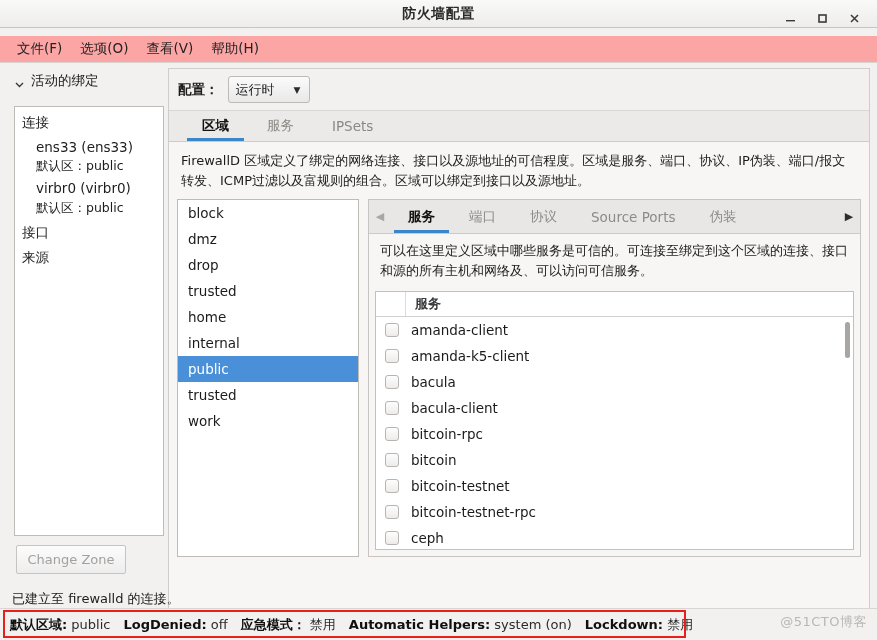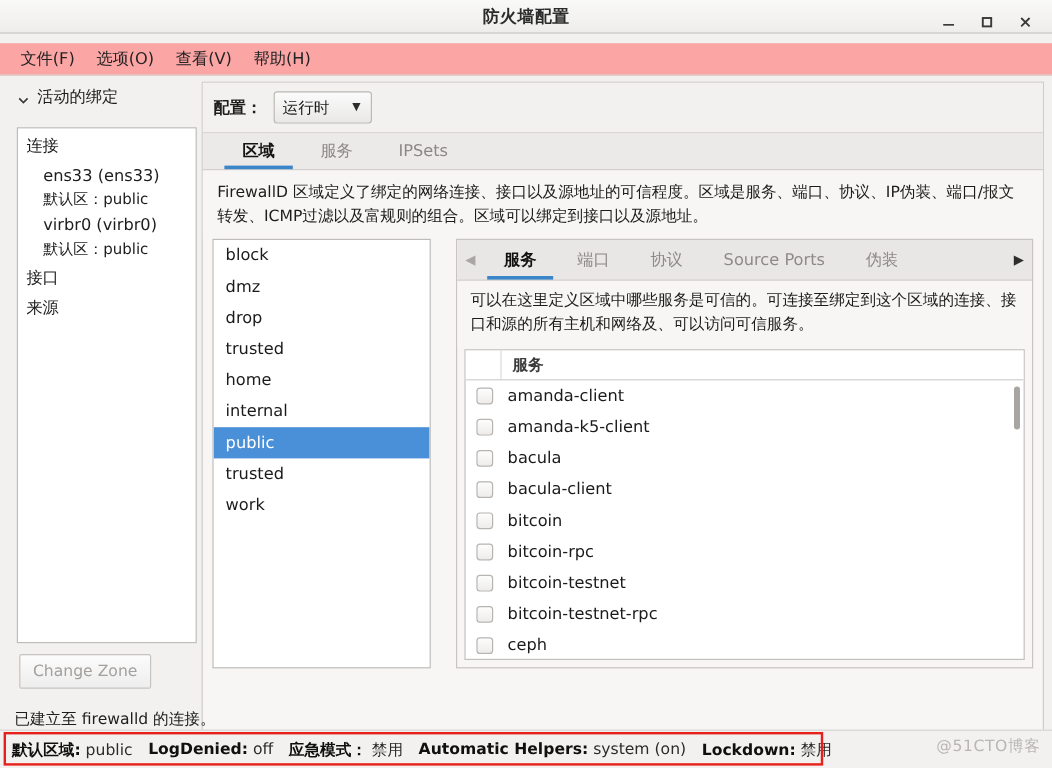--- a/index.html
+++ b/index.html
@@ -131,21 +131,21 @@
     height: 3px; background: #3b86c8;
   }
 
   .desc {
     padding: 9px 12px 8px 12px;
     font-size: 13px; color: #1c1c1c; line-height: 1.55;
     background: #f7f6f5;
   }
 
   .panes {
-    display: flex; padding: 0 8px 8px 8px; gap: 21px;
+    display: flex; padding: 0 8px 8px 8px; gap: 9px;
     height: 366px;
   }
 
   
   .zonelist {
     width: 182px;
     background: #ffffff;
     border: 1px solid #bfbcb8;
     overflow: hidden;
   }
@@ -384,25 +384,25 @@
             <div class="srow">
               <span class="cbox"></span>
               <span class="sname">bacula</span>
             </div>
             <div class="srow">
               <span class="cbox"></span>
               <span class="sname">bacula-client</span>
             </div>
             <div class="srow">
               <span class="cbox"></span>
+              <span class="sname">bitcoin-rpc</span>
+            </div>
+            <div class="srow">
+              <span class="cbox"></span>
               <span class="sname">bitcoin</span>
-            </div>
-            <div class="srow">
-              <span class="cbox"></span>
-              <span class="sname">bitcoin-rpc</span>
             </div>
             <div class="srow">
               <span class="cbox"></span>
               <span class="sname">bitcoin-testnet</span>
             </div>
             <div class="srow">
               <span class="cbox"></span>
               <span class="sname">bitcoin-testnet-rpc</span>
             </div>
             <div class="srow">

